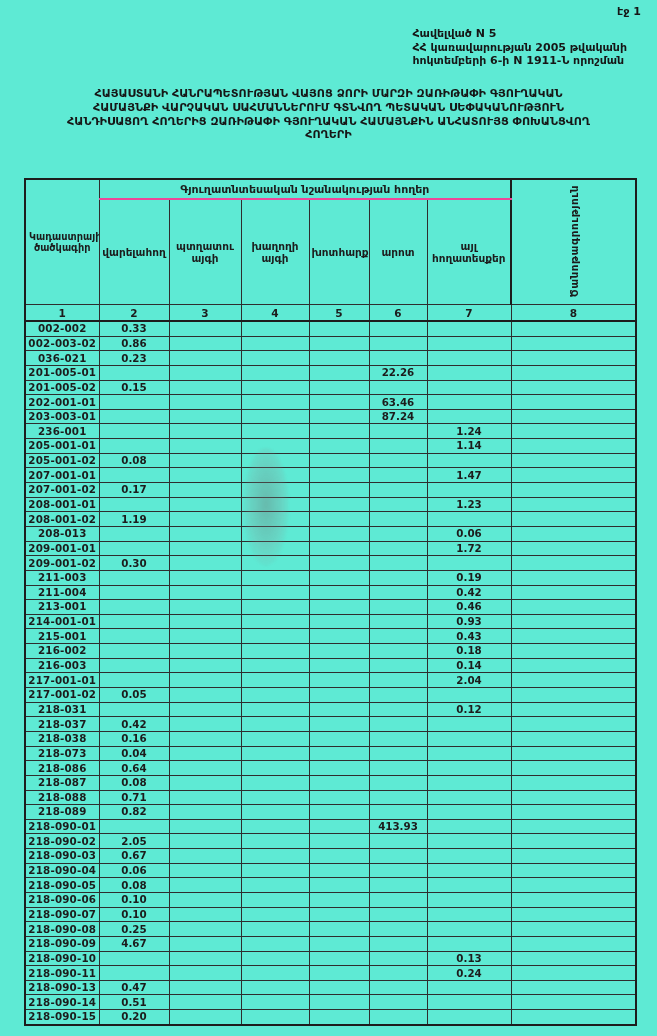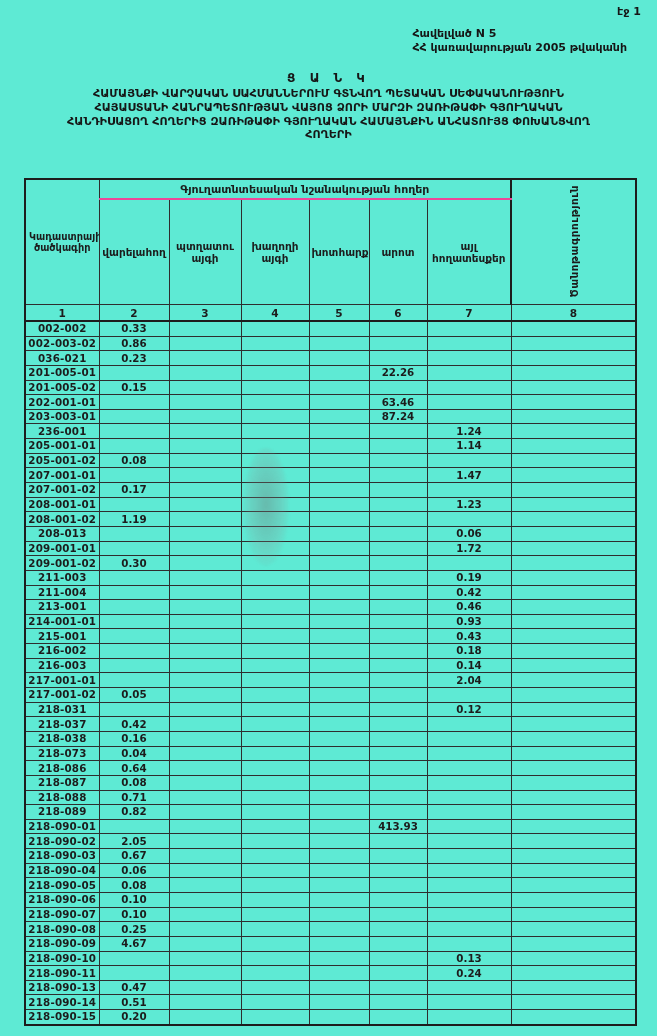--- a/index.html
+++ b/index.html
@@ -63,27 +63,27 @@
 </head>
 <body>
 
 <div class="page">
 
   <div class="page-number">էջ 1</div>
 
   <div class="appendix">
     <div>Հավելված N 5</div>
     <div>ՀՀ կառավարության 2005 թվականի</div>
+    <div>հոկտեմբերի 6-ի N 1911-Ն որոշման</div>
   </div>
 
-  <div class="heading">Ց Ա Ն Կ</div>
 
   <div class="doc-title">
+    <div>ՀԱՅԱՍՏԱՆԻ ՀԱՆՐԱՊԵՏՈՒԹՅԱՆ ՎԱՅՈՑ ՁՈՐԻ ՄԱՐԶԻ ԶԱՌԻԹԱՓԻ ԳՅՈՒՂԱԿԱՆ</div>
     <div>ՀԱՄԱՅՆՔԻ ՎԱՐՉԱԿԱՆ ՍԱՀՄԱՆՆԵՐՈՒՄ ԳՏՆՎՈՂ ՊԵՏԱԿԱՆ ՍԵՓԱԿԱՆՈՒԹՅՈՒՆ</div>
-    <div>ՀԱՅԱՍՏԱՆԻ ՀԱՆՐԱՊԵՏՈՒԹՅԱՆ ՎԱՅՈՑ ՁՈՐԻ ՄԱՐԶԻ ԶԱՌԻԹԱՓԻ ԳՅՈՒՂԱԿԱՆ</div>
     <div>ՀԱՆԴԻՍԱՑՈՂ ՀՈՂԵՐԻՑ ԶԱՌԻԹԱՓԻ ԳՅՈՒՂԱԿԱՆ ՀԱՄԱՅՆՔԻՆ ԱՆՀԱՏՈՒՅՑ ՓՈԽԱՆՑՎՈՂ</div>
     <div>ՀՈՂԵՐԻ</div>
   </div>
 
   <table class="land-table">
     <colgroup>
       <col style="width:74px">
         <col style="width:70px">
         <col style="width:72px">
         <col style="width:68px">

